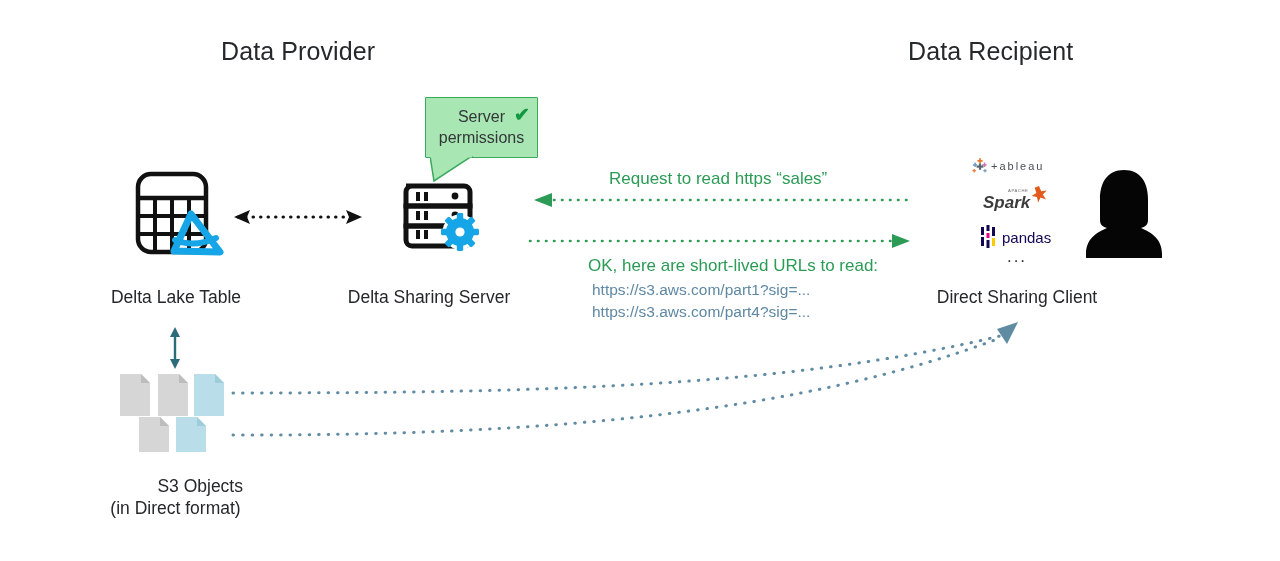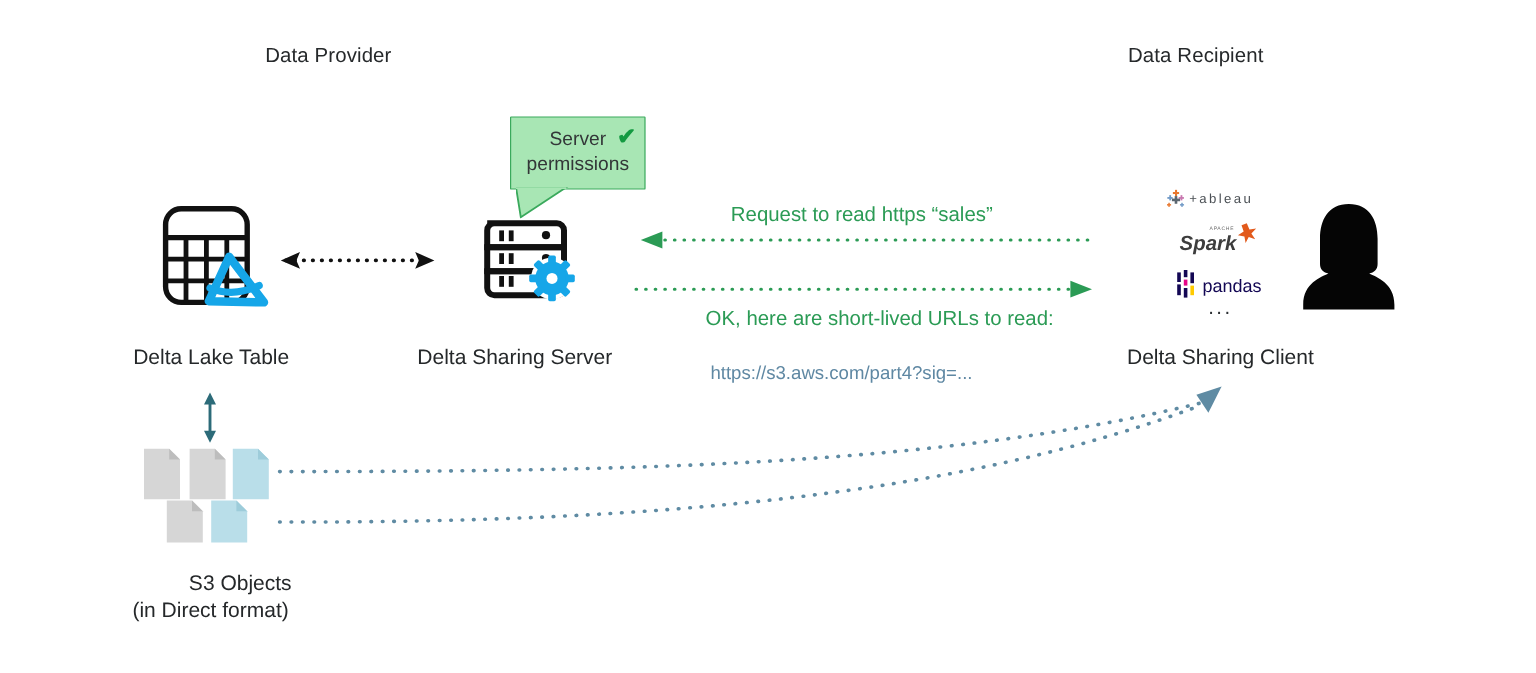--- a/index.html
+++ b/index.html
@@ -16,21 +16,21 @@
     position: relative;
     width: 1280px;
     height: 561px;
     background: #ffffff;
     overflow: hidden;
   }
   .abs { position: absolute; }
 
   
   .section-title {
-    font-size: 17px;
+    font-size: 25px;
     color: #26292b;
     font-weight: 400;
     white-space: nowrap;
     letter-spacing: 0.1px;
   }
 
   
   .caption {
     font-size: 17.5px;
     color: #25282a;
@@ -92,21 +92,21 @@
     line-height: 10px;
   }
 </style>
 </head>
 <body>
 
 <div id="canvas">
 
   <div class="abs section-title" style="left:221px; top:37px;">Data Provider</div>
 
-  <div class="abs section-title" style="left:940px; top:37px;text-align:right;">Data Recipient</div>
+  <div class="abs section-title" style="left:908px; top:37px;text-align:right;">Data Recipient</div>
 
   <div class="abs" style="left:425px; top:97px;">
     <div class="callout" style="position:relative;">
       <div class="callout-text">Server
 permissions</div>
       <div class="callout-check">✔</div>
       <svg class="abs" width="46" height="26" style="left:4px; top:100%; margin-top:-1px;">
         <polygon points="0,0 42,0 4,25" fill="#a8e6b4" stroke="#3aa95c" stroke-width="1.5"></polygon>
         <line x1="0" y1="0" x2="42" y2="0" stroke="#a8e6b4" stroke-width="3"></line>
       </svg>
@@ -181,20 +181,21 @@
     <polygon points="6,8 24,1 24,15" fill="#2b9b55"></polygon>
   </svg>
 
   <svg class="abs" style="left:528px; top:233px;" width="386" height="16">
     <line x1="2" y1="8" x2="368" y2="8" stroke="#2b9b55" stroke-width="2.6" stroke-dasharray="0.5 7.5" stroke-linecap="round"></line>
     <polygon points="382,8 364,1 364,15" fill="#2b9b55"></polygon>
   </svg>
 
   <div class="abs msg-green" style="left:588px; top:255px;">OK, here are short-lived URLs to read:</div>
 
+  <div class="abs msg-url" style="left:592px; top:279px;">https://s3.aws.com/part1?sig=...</div>
 
   <div class="abs msg-url" style="left:592px; top:301px;">https://s3.aws.com/part4?sig=...</div>
 
   <svg class="abs" style="left:972px; top:157px;" width="92" height="18" viewBox="0 0 92 18">
     <g>
       <rect x="7.2" y="1.2" width="1.7" height="5.2" fill="#e8762d"></rect>
       <rect x="5.4" y="3.0" width="5.2" height="1.7" fill="#e8762d"></rect>
       <rect x="2.4" y="5.6" width="1.5" height="4.4" fill="#7099c6"></rect>
       <rect x="0.8" y="7.2" width="4.4" height="1.5" fill="#7099c6"></rect>
       <rect x="11.8" y="5.6" width="1.5" height="4.4" fill="#c977b0"></rect>
@@ -232,21 +233,21 @@
 
   <div class="abs dots-more" style="left:995px; top:252px; width:44px;">...</div>
 
   <svg class="abs" style="left:1083px; top:168px;" width="82" height="92" viewBox="0 0 82 92">
     <path d="M41 2 C24 2 17 15 17 31 L17 52 C17 57 20 59 24 60
              C18 63 3 68 3 86 L3 90 L79 90 L79 86
              C79 68 64 63 58 60 C62 59 65 57 65 52 L65 31
              C65 15 58 2 41 2 Z" fill="#050505"></path>
   </svg>
 
-  <div class="abs caption" style="left:931px; top:287px; width:172px;">Delta Sharing Client</div>
+  <div class="abs caption" style="left:931px; top:287px; width:172px;">Direct Sharing Client</div>
 
   <svg class="abs" style="left:166px; top:325px;" width="18" height="46">
     <line x1="9" y1="8" x2="9" y2="38" stroke="#2c6b79" stroke-width="2.4"></line>
     <polygon points="9,2 4,12 14,12" fill="#2c6b79"></polygon>
     <polygon points="9,44 4,34 14,34" fill="#2c6b79"></polygon>
   </svg>
 
   <svg class="abs" style="left:118px; top:372px;" width="120" height="80" viewBox="0 0 120 80">
 
     <g>

